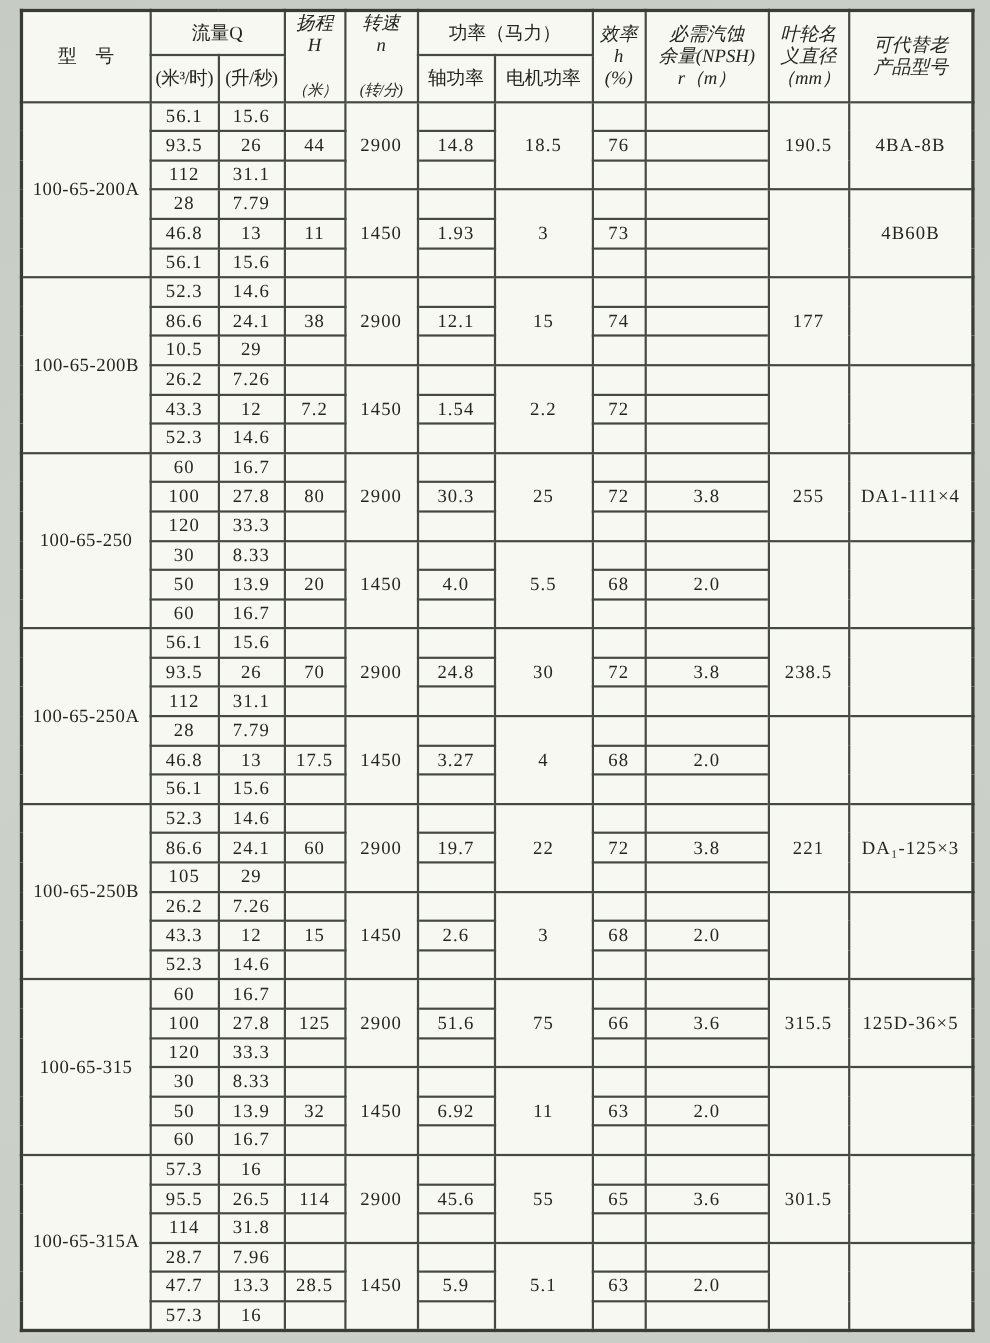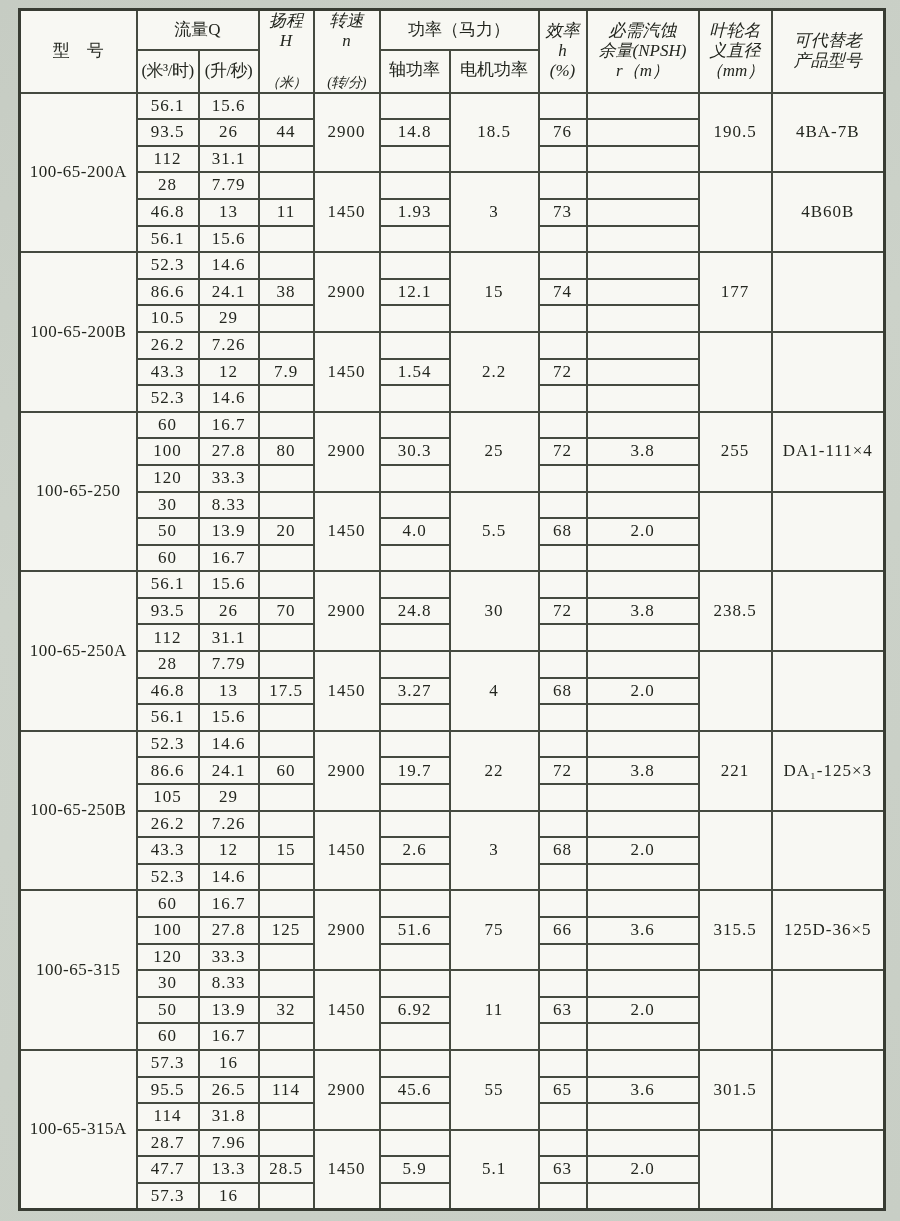--- a/index.html
+++ b/index.html
@@ -41,21 +41,21 @@
     overflow: hidden;
     white-space: nowrap;
   }
   thead tr.hrow1 { height: 40px; }
   thead tr.hrow2 { height: 42px; }
   tbody tr { height: 26.6px; }
   tbody td { letter-spacing: 1px; }
   td.model { letter-spacing: 0.5px; font-size: 17px; }
   th .hline { display: block; line-height: 1.18; font-style: italic; }
   th.unit, th .unit { font-size: 14px; letter-spacing: -0.5px; margin-top: 24px; }
-  th.subhead { font-size: 16px; letter-spacing: 0; font-family: Liberation Mono, monospace; }
+  th.subhead { font-size: 16px; letter-spacing: 0; }
 </style>
 </head>
 <body>
 
 <div class="page-bg"></div>
 
 <table class="spec">
   <colgroup>
     <col style="width:117px">
     <col style="width:62px">
@@ -116,21 +116,21 @@
         <td rowspan="6" class="model">100-65-200A</td>
         <td>56.1</td>
         <td>15.6</td>
         <td></td>
         <td rowspan="3">2900</td>
         <td></td>
         <td rowspan="3">18.5</td>
         <td></td>
         <td></td>
         <td rowspan="3">190.5</td>
-        <td rowspan="3">4BA-7B</td>
+        <td rowspan="3">4BA-8B</td>
       </tr>
       <tr>
         <td>93.5</td>
         <td>26</td>
         <td>44</td>
         <td>14.8</td>
         <td>76</td>
         <td></td>
       </tr>
       <tr>
@@ -206,21 +206,21 @@
         <td></td>
         <td rowspan="3">2.2</td>
         <td></td>
         <td></td>
         <td rowspan="3"></td>
         <td rowspan="3"></td>
       </tr>
       <tr>
         <td>43.3</td>
         <td>12</td>
-        <td>7.9</td>
+        <td>7.2</td>
         <td>1.54</td>
         <td>72</td>
         <td></td>
       </tr>
       <tr>
         <td>52.3</td>
         <td>14.6</td>
         <td></td>
         <td></td>
         <td></td>

